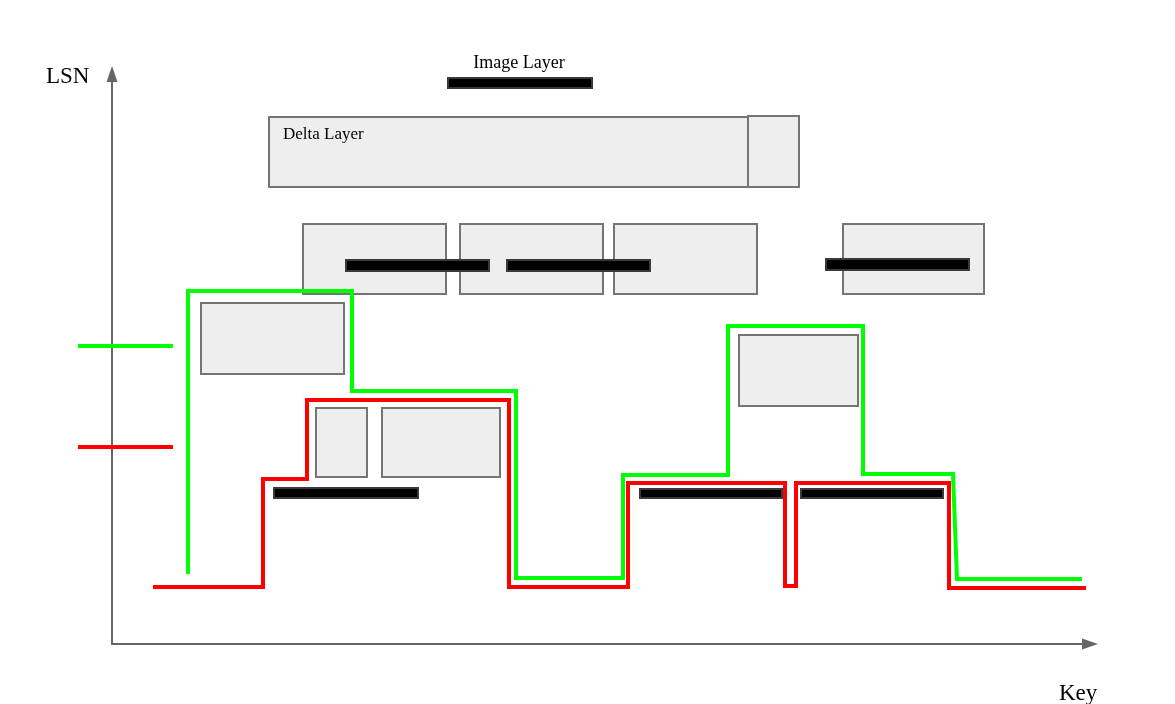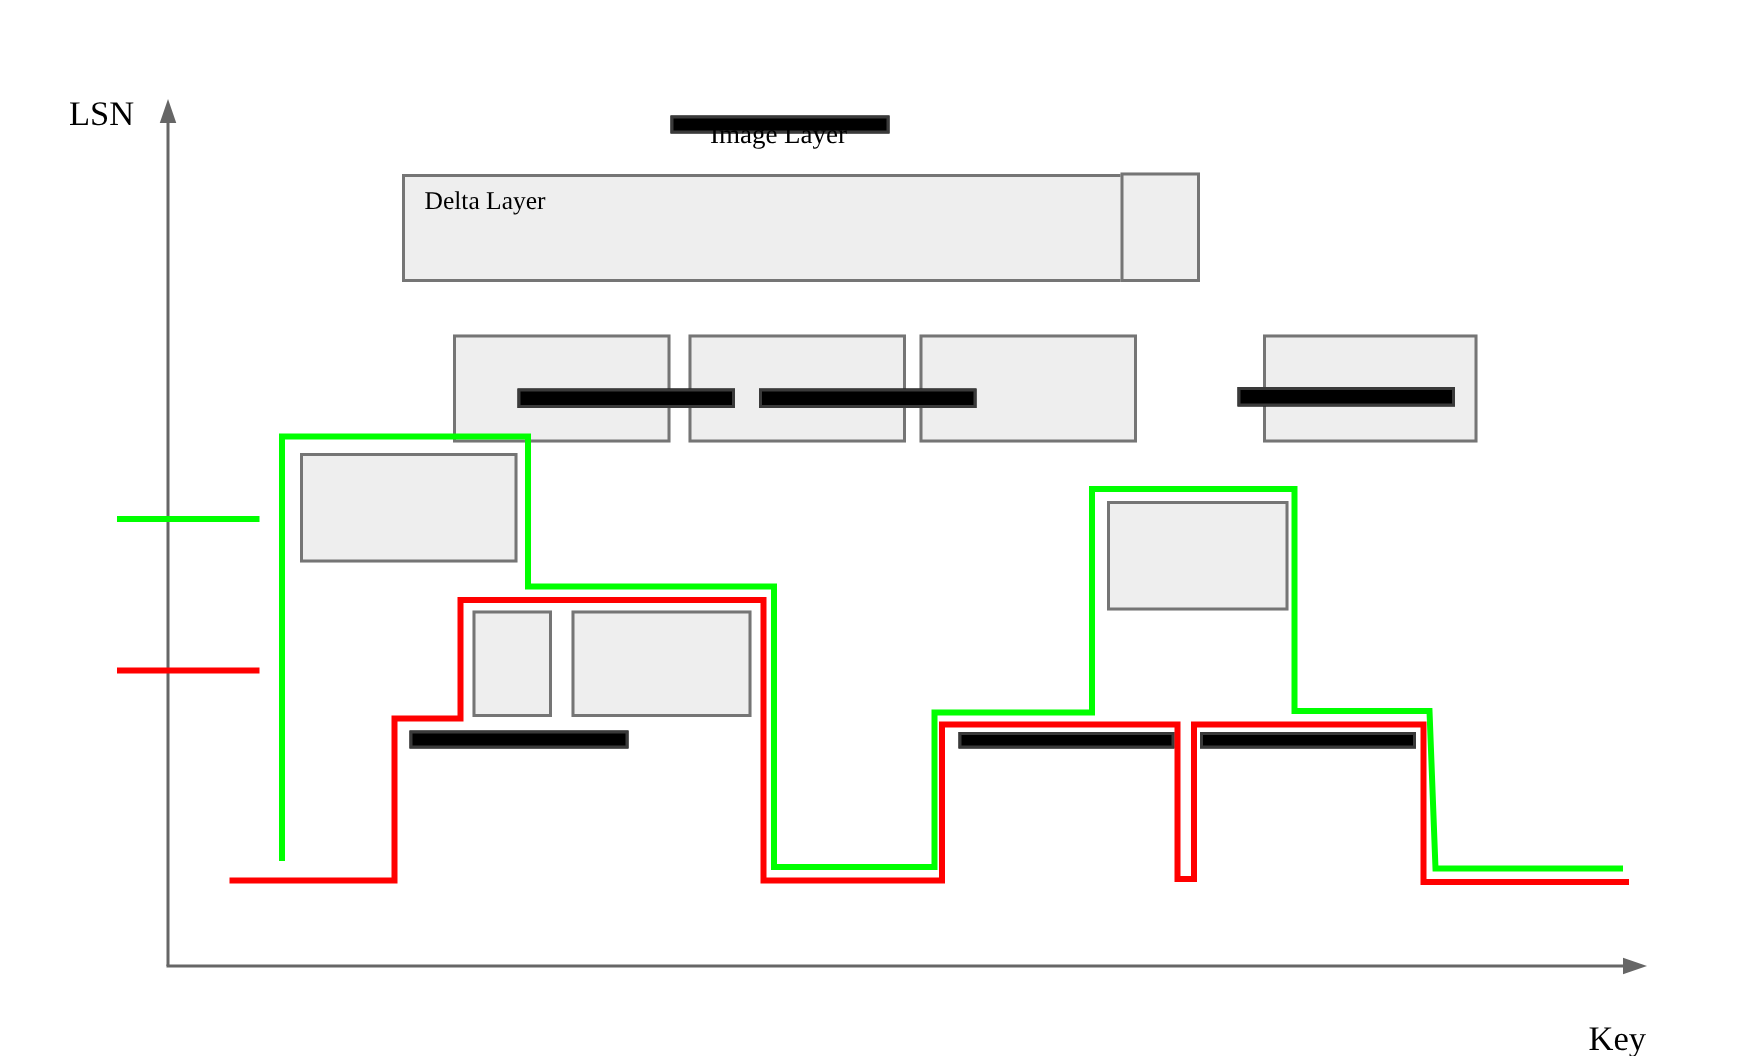--- a/index.html
+++ b/index.html
@@ -46,21 +46,21 @@
   .delta-lbl  { position: absolute; left: 13px; top: 6px; font-size: 17px; color: #000; white-space: nowrap; }
 </style>
 </head>
 <body>
 
 <div class="canvas">
 
   <div class="lbl axis-lbl" style="left:46px; top:63px;">LSN</div>
   <div class="lbl axis-lbl" style="left:1059px; top:680px;">Key</div>
 
-  <div class="lbl legend-lbl" style="left:446px; top:52px;margin-top:27px;">Image Layer</div>
+  <div class="lbl legend-lbl" style="left:446px; top:52px;">Image Layer</div>
   <div class="ibar" style="left:447px; top:77px; width:146px; height:12px;"></div>
 
   <div class="lrect" style="left:268px; top:116px; width:509px; height:72px;">
     <div class="delta-lbl">Delta Layer</div>
   </div>
   <div class="lrect" style="left:747px; top:115px; width:53px; height:73px;"></div>
   <div class="lrect" style="left:302px; top:223px; width:145px; height:72px;"></div>
   <div class="lrect" style="left:459px; top:223px; width:145px; height:72px;"></div>
   <div class="lrect" style="left:613px; top:223px; width:145px; height:72px;"></div>
   <div class="lrect" style="left:842px; top:223px; width:143px; height:72px;"></div>

